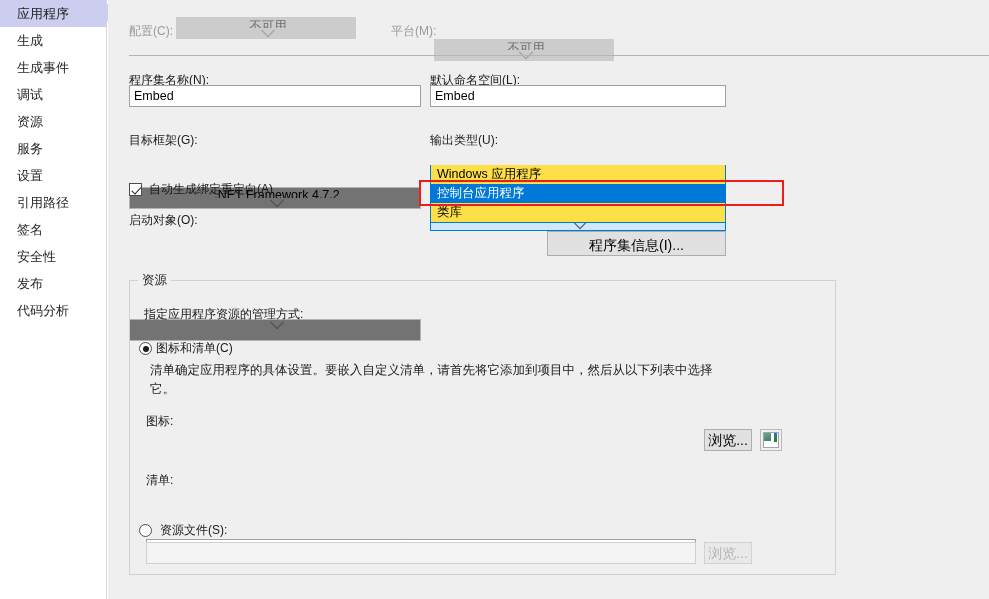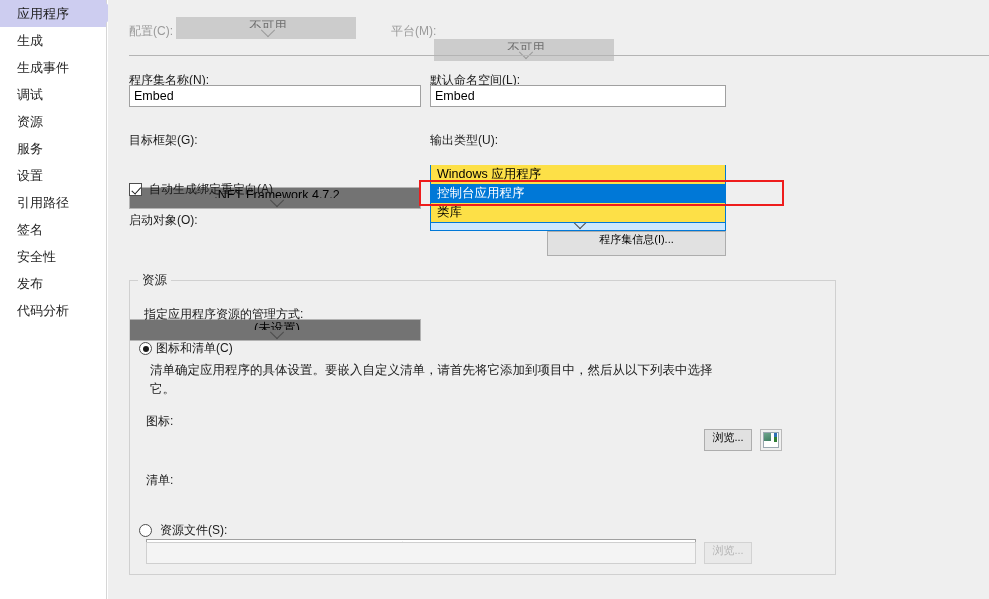--- a/index.html
+++ b/index.html
@@ -162,24 +162,24 @@
   .dd-item.sel {
     background: #0078d7;
     color: #ffffff;
   }
 
   
   .btn {
     box-sizing: border-box;
     background: #e1e1e1;
     border: 1px solid #adadad;
-    font-size: 11px;
+    font-size: 14px;
     color: #000;
     display: flex;
-    align-items: flex-start;
+    align-items: flex-end;
     justify-content: center;
     cursor: pointer;
     white-space: nowrap;
   }
   .btn.disabled {
     background: #e9e9e9;
     border-color: #d2d2d2;
     color: #b4b4b4;
   }
 
@@ -409,21 +409,20 @@
     <div class="dd-item">类库</div>
   </div>
 
   <div class="abs" style="left:21px; top:181px; display:flex; align-items:center; gap:7px;">
     <span class="cbox checked"></span>
     <span class="lbl">自动生成绑定重定向(A)</span>
   </div>
 
   <div class="abs lbl" style="left:21px; top:212px;">启动对象(O):</div>
   <div class="abs combo readonlyish" style="left:21px; top:231px; width:292px;">
-    <span class="cval">(未设置)</span>
     <span class="carrow">
         <i class="chev"></i>
       </span>
   </div>
 
   <div class="abs btn" style="left:439px; top:231px; width:179px; height:25px;">
     <span>程序集信息(I)...</span>
   </div>
 
   <div id="groupbox"></div>

